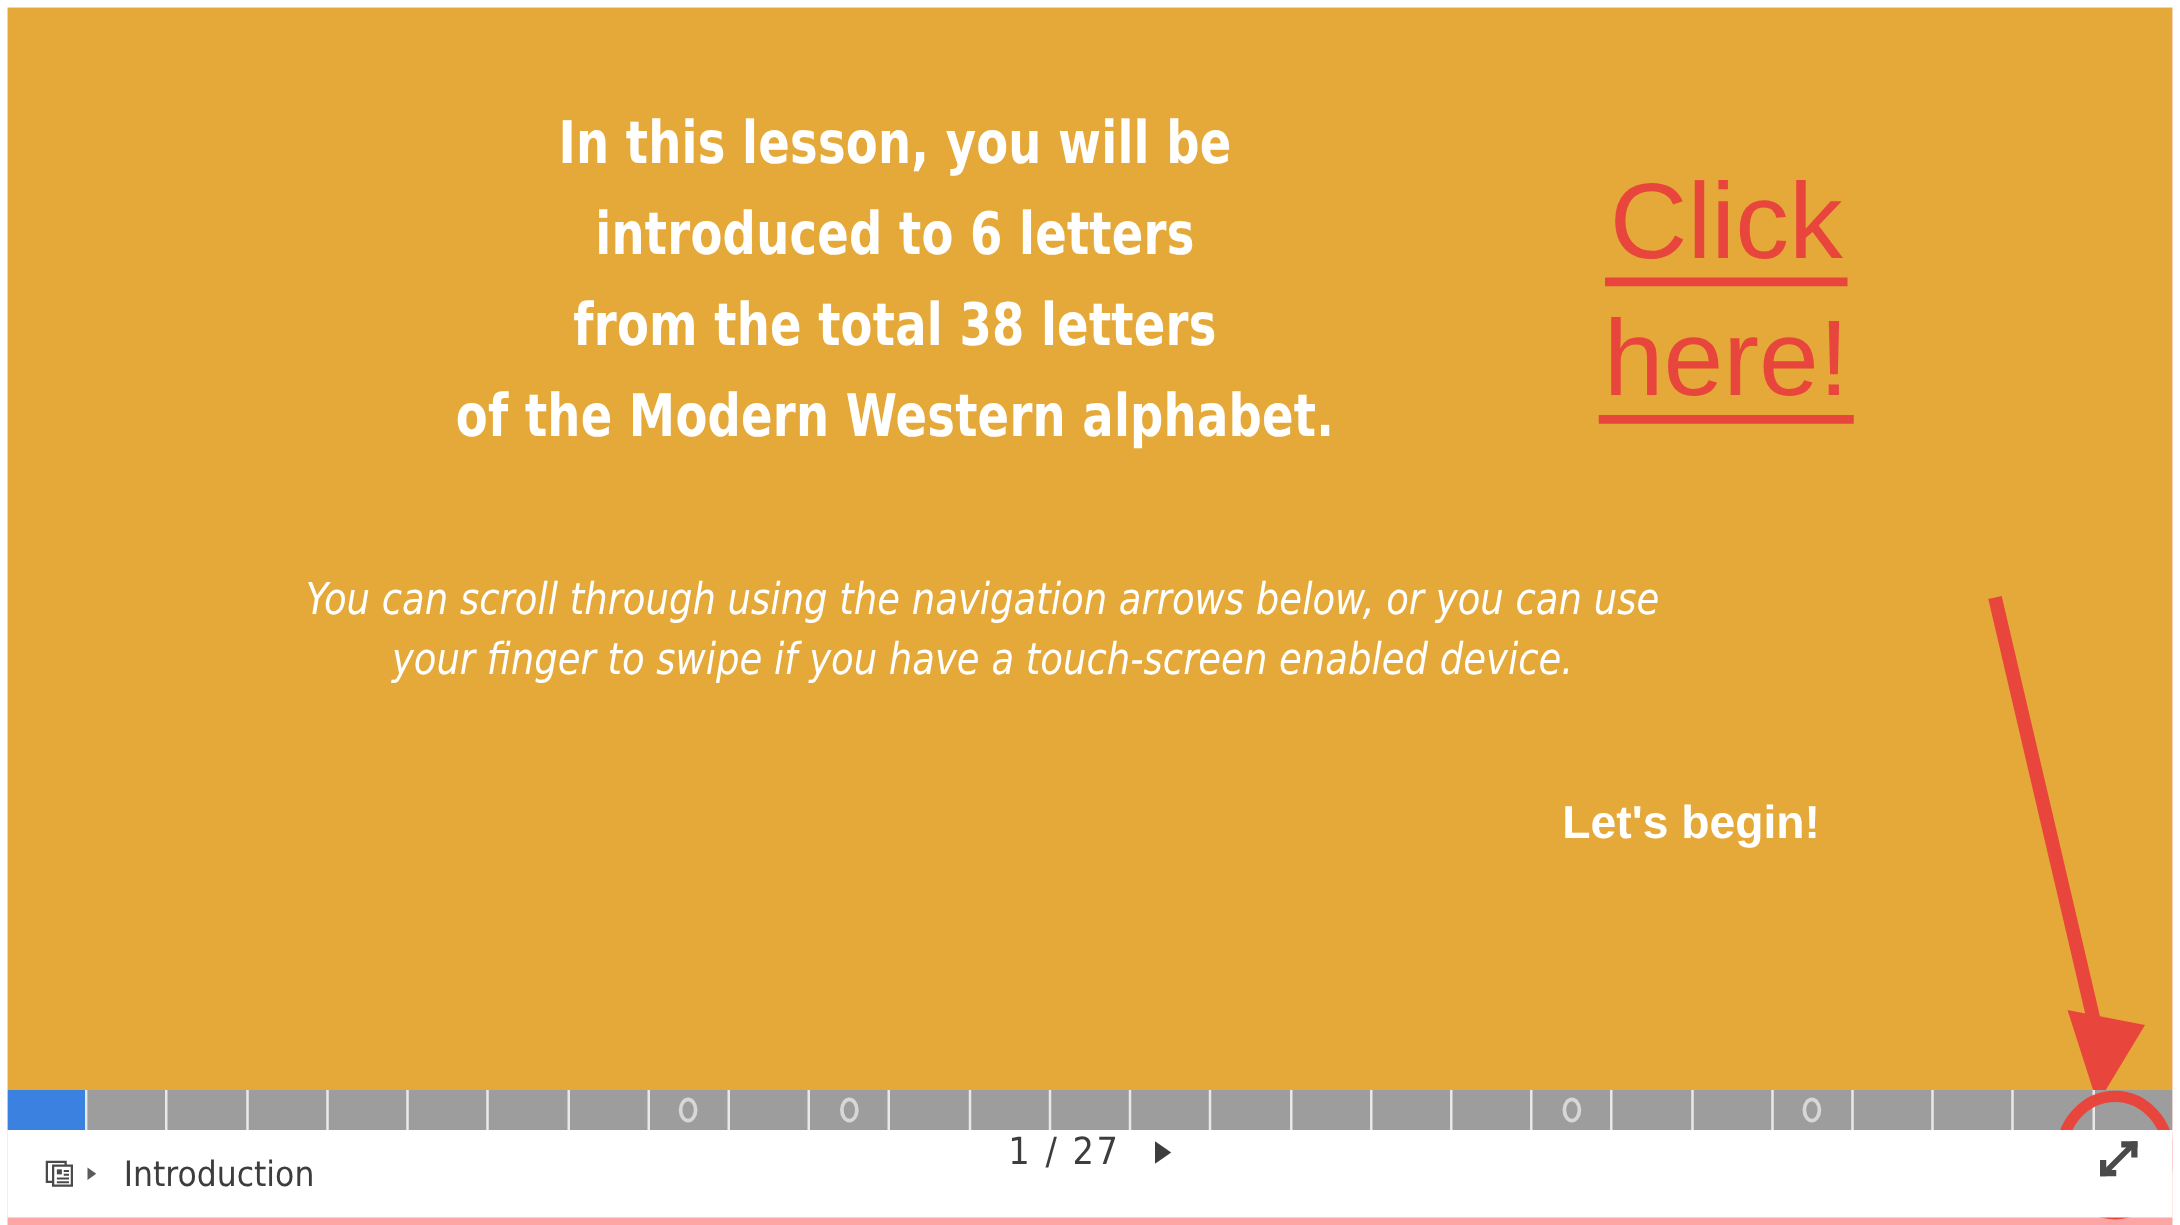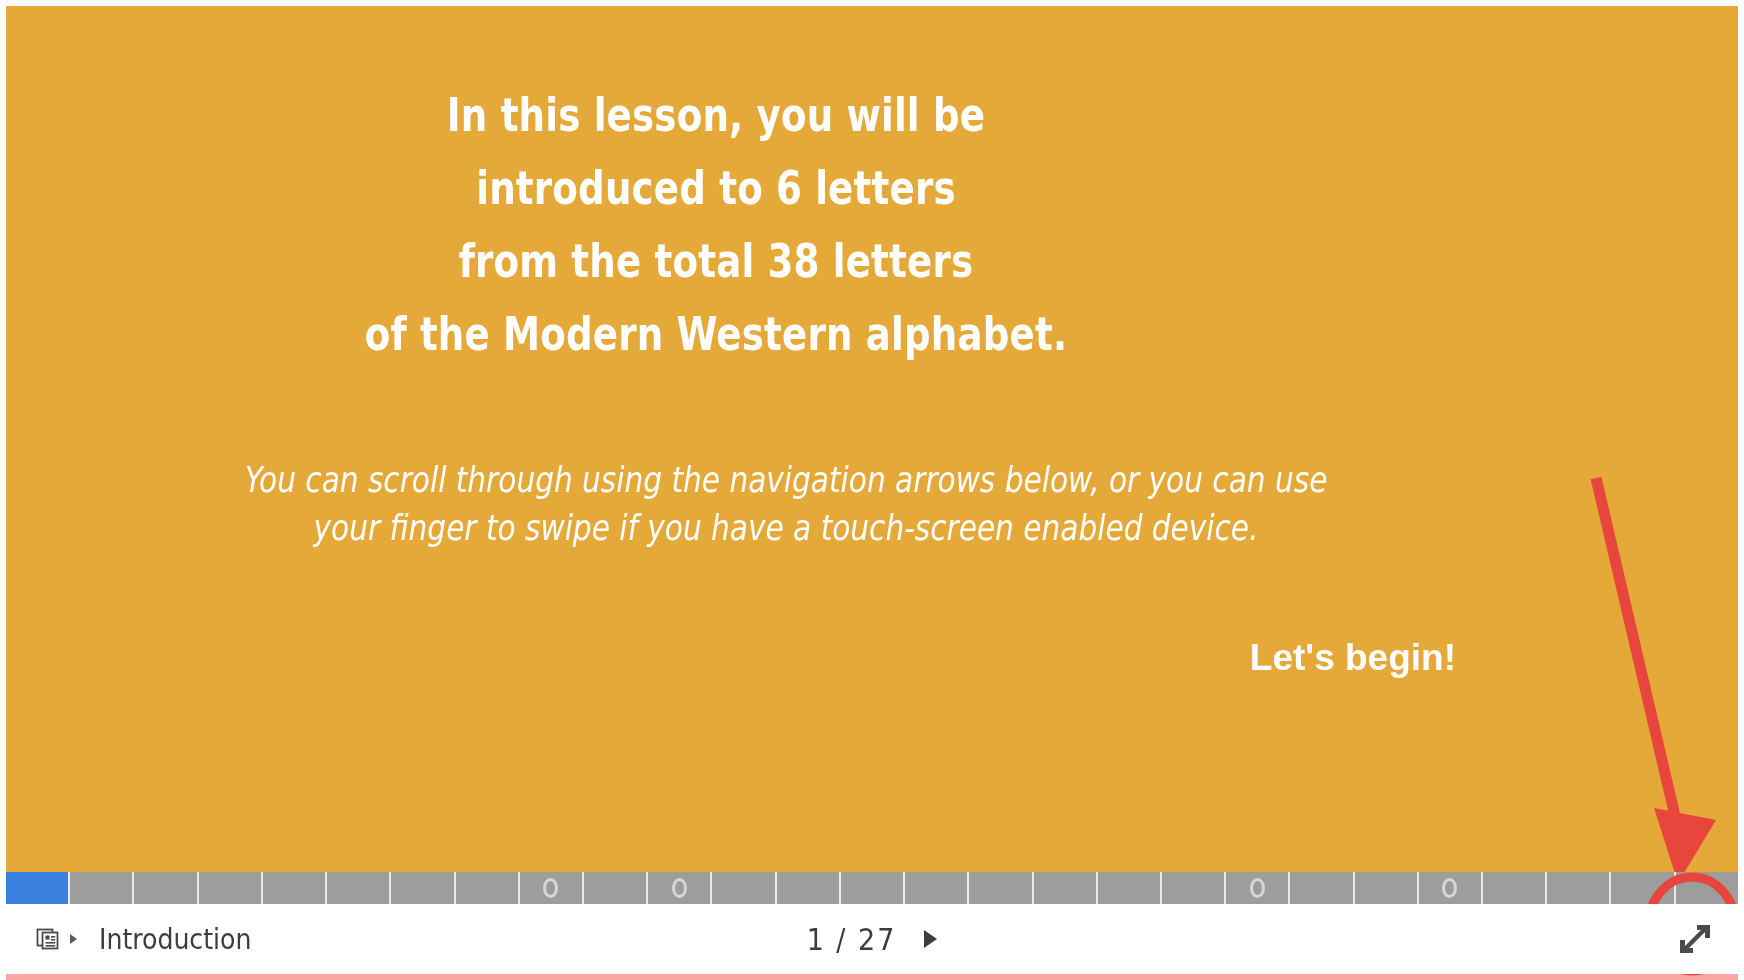--- a/index.html
+++ b/index.html
@@ -175,21 +175,20 @@
 
   
   .toolbar {
     position: absolute;
     left: 6px;
     top: 904px;
     width: 1732px;
     height: 70px;
     background: #ffffff;
     display: flex;
-    align-items: center;
   }
 
   .tb-left {
     display: flex;
     align-items: center;
     margin-left: 30px;
   }
   .slides-icon {
     width: 26px;
     height: 26px;
@@ -272,20 +271,24 @@
       <span class="hl-line">of the Modern Western alphabet.</span>
     </div>
 
     <div class="para">
       <span class="p-line">You can scroll through using the navigation arrows below, or you can use</span>
       <span class="p-line">your finger to swipe if you have a touch-screen enabled device.</span>
     </div>
 
     <div class="cta">Let's begin!</div>
 
+    <div class="click-here">
+      <span class="ch-row"><span class="ch-line">Click</span></span>
+      <span class="ch-row"><span class="ch-line">here!</span></span>
+    </div>
 
     <svg class="red-arrow" viewBox="0 0 199 480" xmlns="http://www.w3.org/2000/svg">
       <line x1="45" y1="62" x2="124" y2="400" stroke="#E8453C" stroke-width="11" stroke-linecap="butt"></line>
       <polygon points="103,392 165,404 127,467" fill="#E8453C"></polygon>
     </svg>
 
   </div>
 
   <div class="progressbar" id="progressbar">
       <div class="seg done" style="background: rgb(59, 130, 224);"></div>

